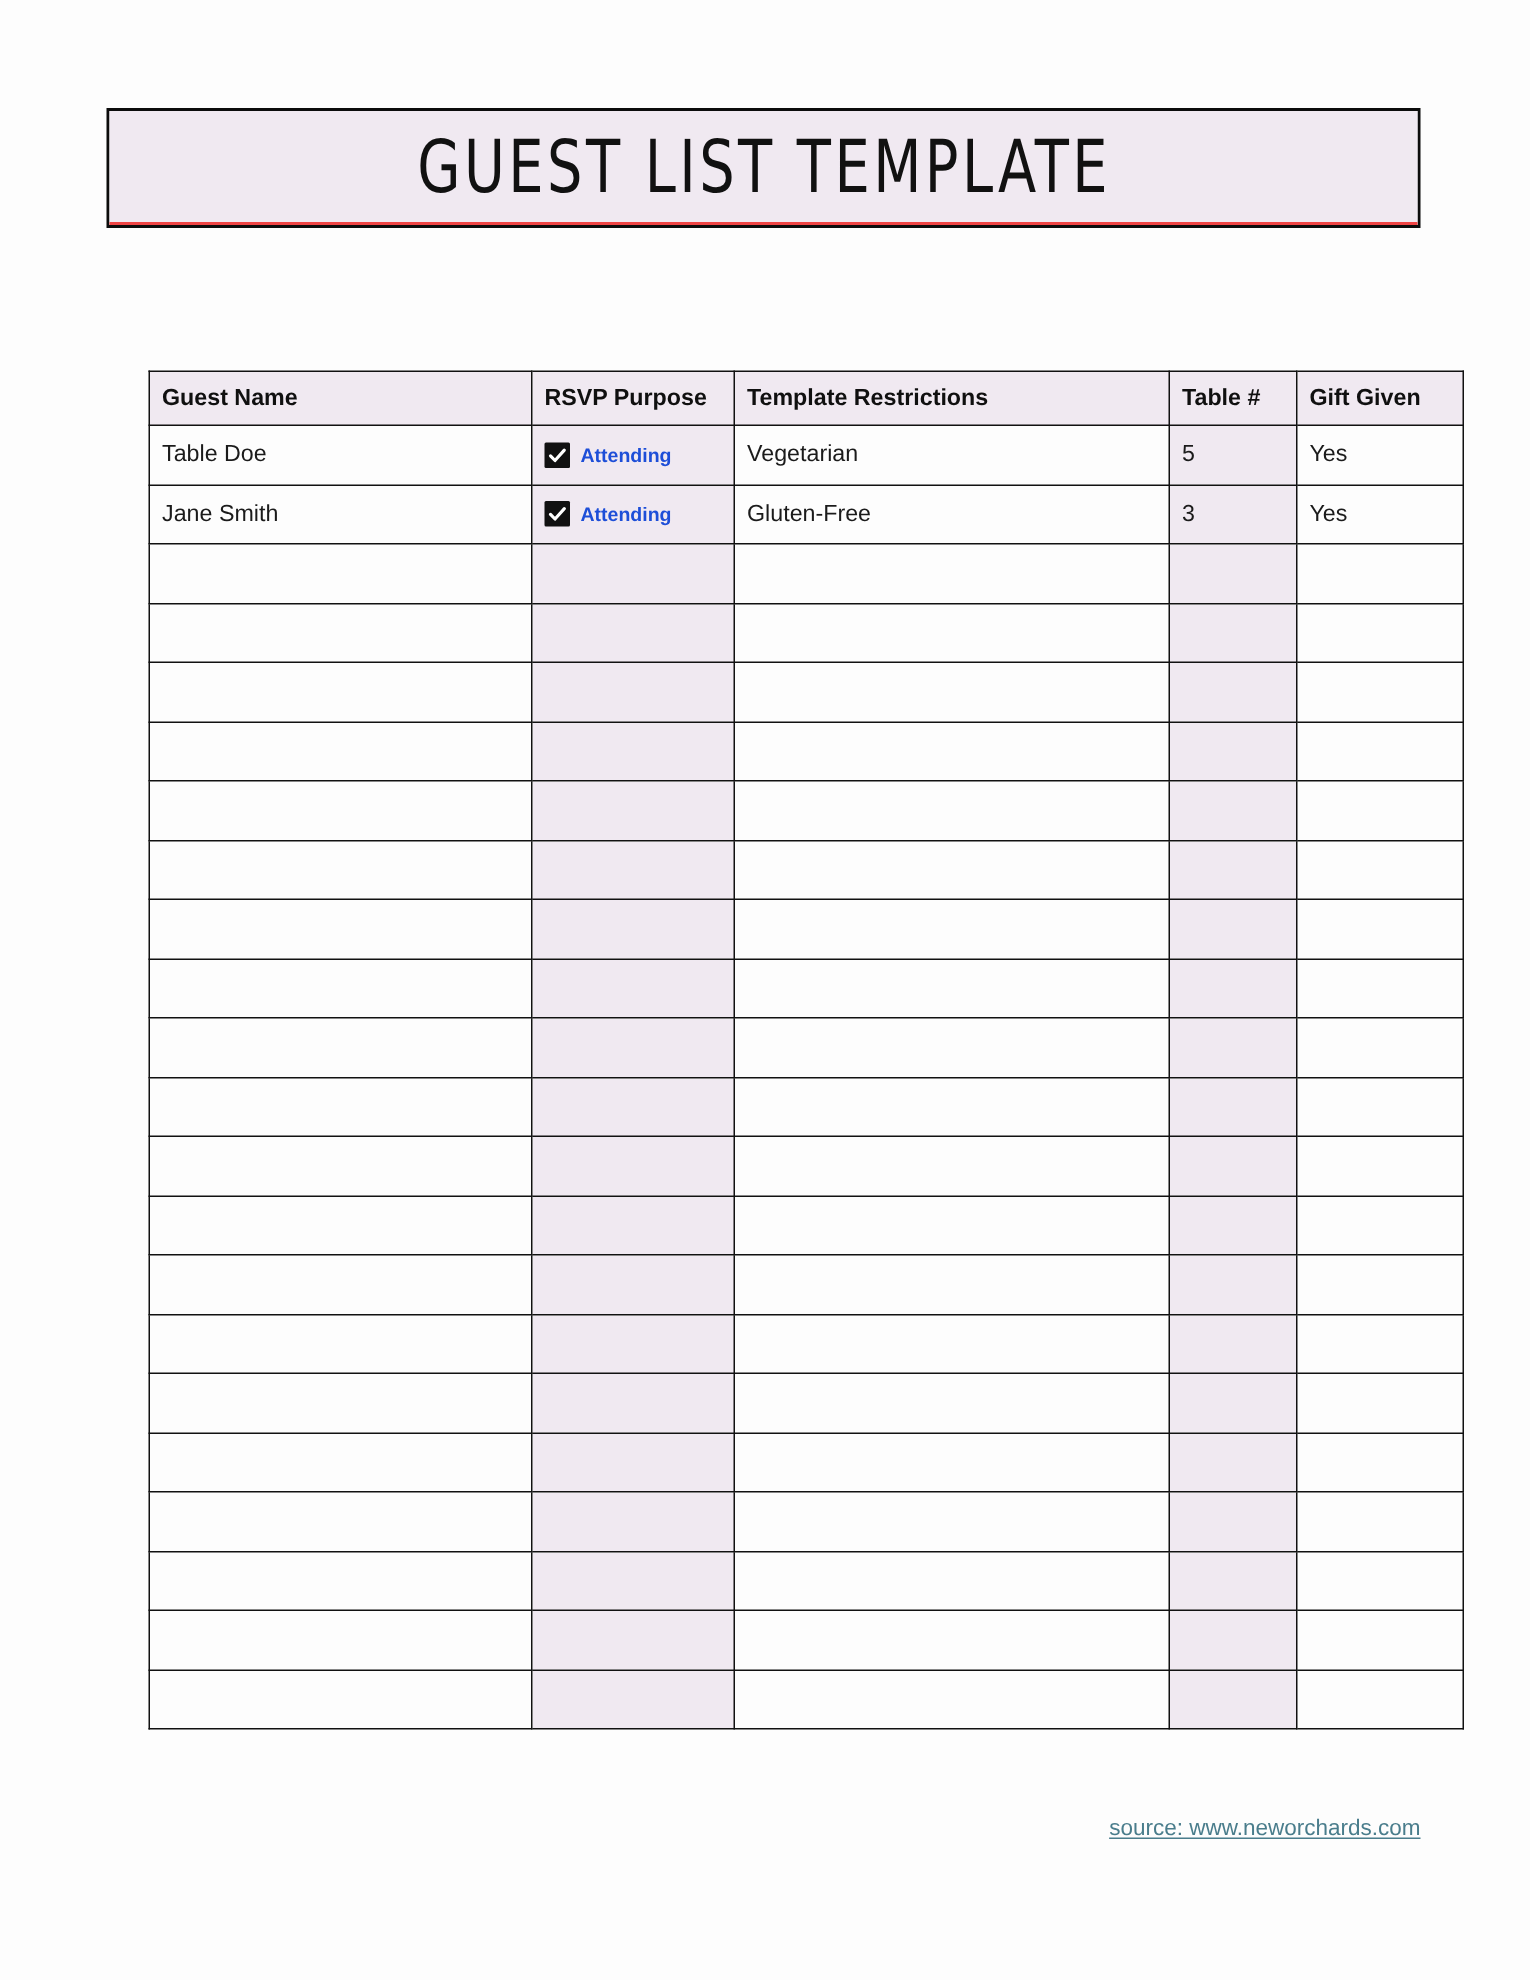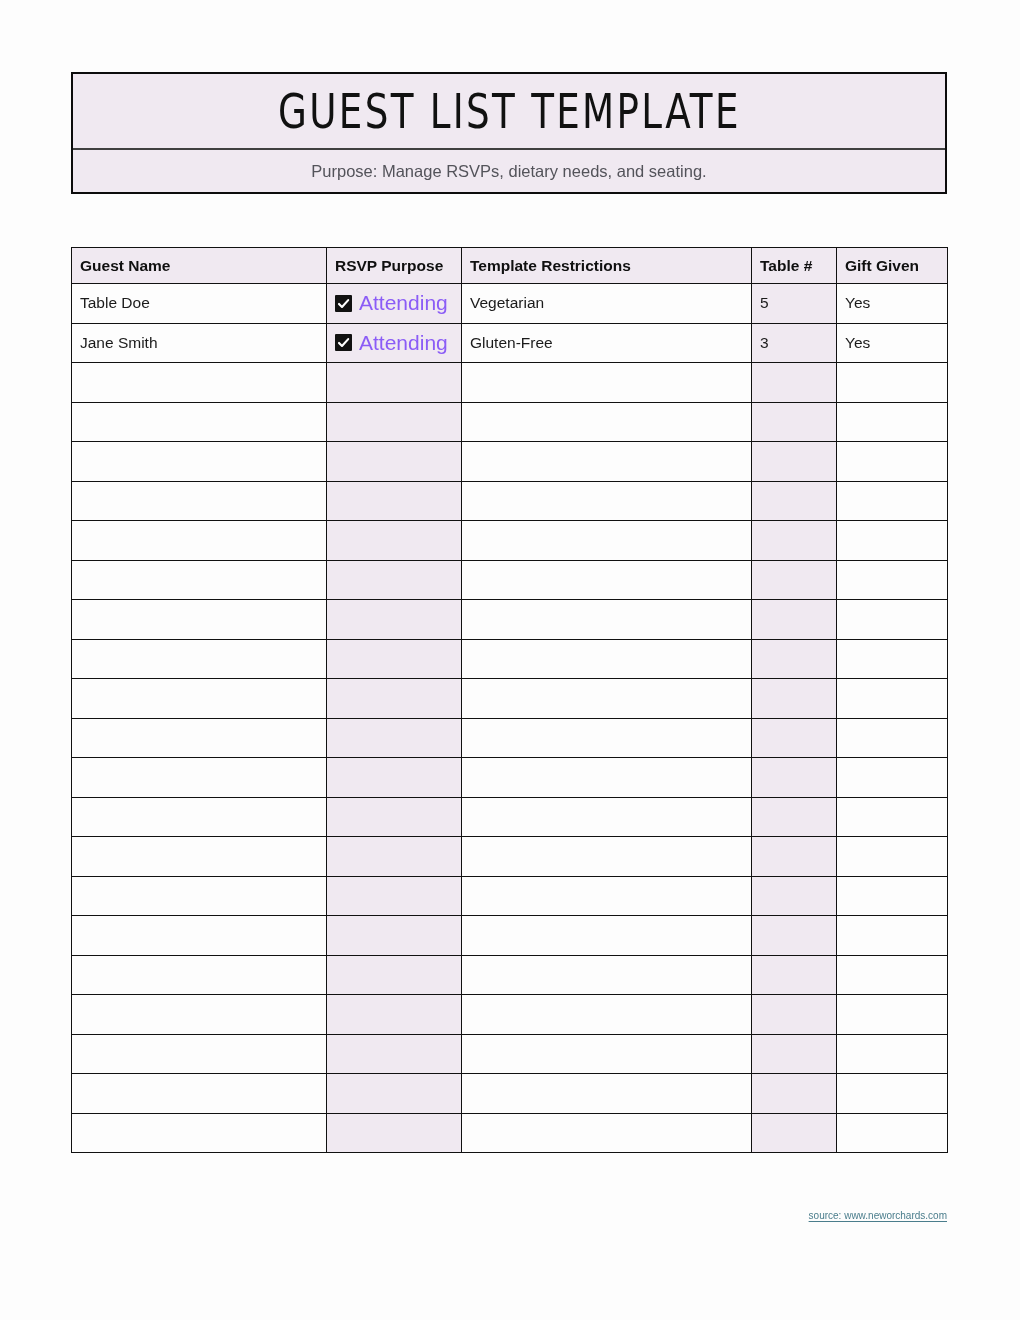--- a/index.html
+++ b/index.html
@@ -28,21 +28,21 @@
     position: absolute;
     left: 71px;
     top: 72px;
     width: 876px;
     border: 2px solid #0c0c0c;
     background: #f0e9f1;
     box-sizing: border-box;
   }
   .title-band {
     height: 76px;
-    border-bottom: 2px solid #404040;
+    border-bottom: 2px solid #ef4444;
     display: flex;
     align-items: center;
     justify-content: center;
     box-sizing: border-box;
     background: #f0e9f1;
   }
   .doc-title {
     font-family: "DejaVu Sans Condensed", "Liberation Sans Narrow", "Liberation Sans", sans-serif;
     font-size: 45px;
     line-height: 1;
@@ -74,20 +74,21 @@
     position: absolute;
     left: 71px;
     top: 247px;
     width: 876px;
   }
   table.guest-table {
     border-collapse: collapse;
     width: 876px;
     table-layout: fixed;
     background: #fdfdfd;
+    margin-left: 28px;
   }
   table.guest-table col.c-name   { width: 255px; }
   table.guest-table col.c-rsvp   { width: 135px; }
   table.guest-table col.c-diet   { width: 290px; }
   table.guest-table col.c-table  { width: 85px; }
   table.guest-table col.c-gift   { width: 111px; }
 
   table.guest-table th,
   table.guest-table td {
     border: 1.6px solid #111111;
@@ -136,47 +137,44 @@
   .chk-box svg { display: block; }
   .x-mark {
     width: 17px;
     height: 17px;
     display: inline-flex;
     align-items: center;
     justify-content: center;
     flex: 0 0 auto;
   }
   .x-mark svg { display: block; }
-  .rsvp-label { font-size: 21px; color: #8b5cf6; }
+  .rsvp-label { font-size: 13px; color: #1d4ed8; font-weight: bold; }
 
   
   .footer-src {
     position: absolute;
     right: 73px;
     top: 1210px;
-    font-size: 10px;
+    font-size: 15px;
     color: #4a7d8c;
     text-decoration: underline;
     text-decoration-color: #4a7d8c;
     text-underline-offset: 2px;
     white-space: nowrap;
     cursor: pointer;
   }
 </style>
 </head>
 <body>
 
 <div class="page">
 
   <div class="header-block">
     <div class="title-band">
       <div class="doc-title">Guest List Template</div>
-    </div>
-    <div class="subtitle-band">
-      <div class="doc-subtitle">Purpose: Manage RSVPs, dietary needs, and seating.</div>
     </div>
   </div>
 
   <div class="table-wrap">
     <table class="guest-table">
       <colgroup>
         <col class="c-name">
         <col class="c-rsvp">
         <col class="c-diet">
         <col class="c-table">

